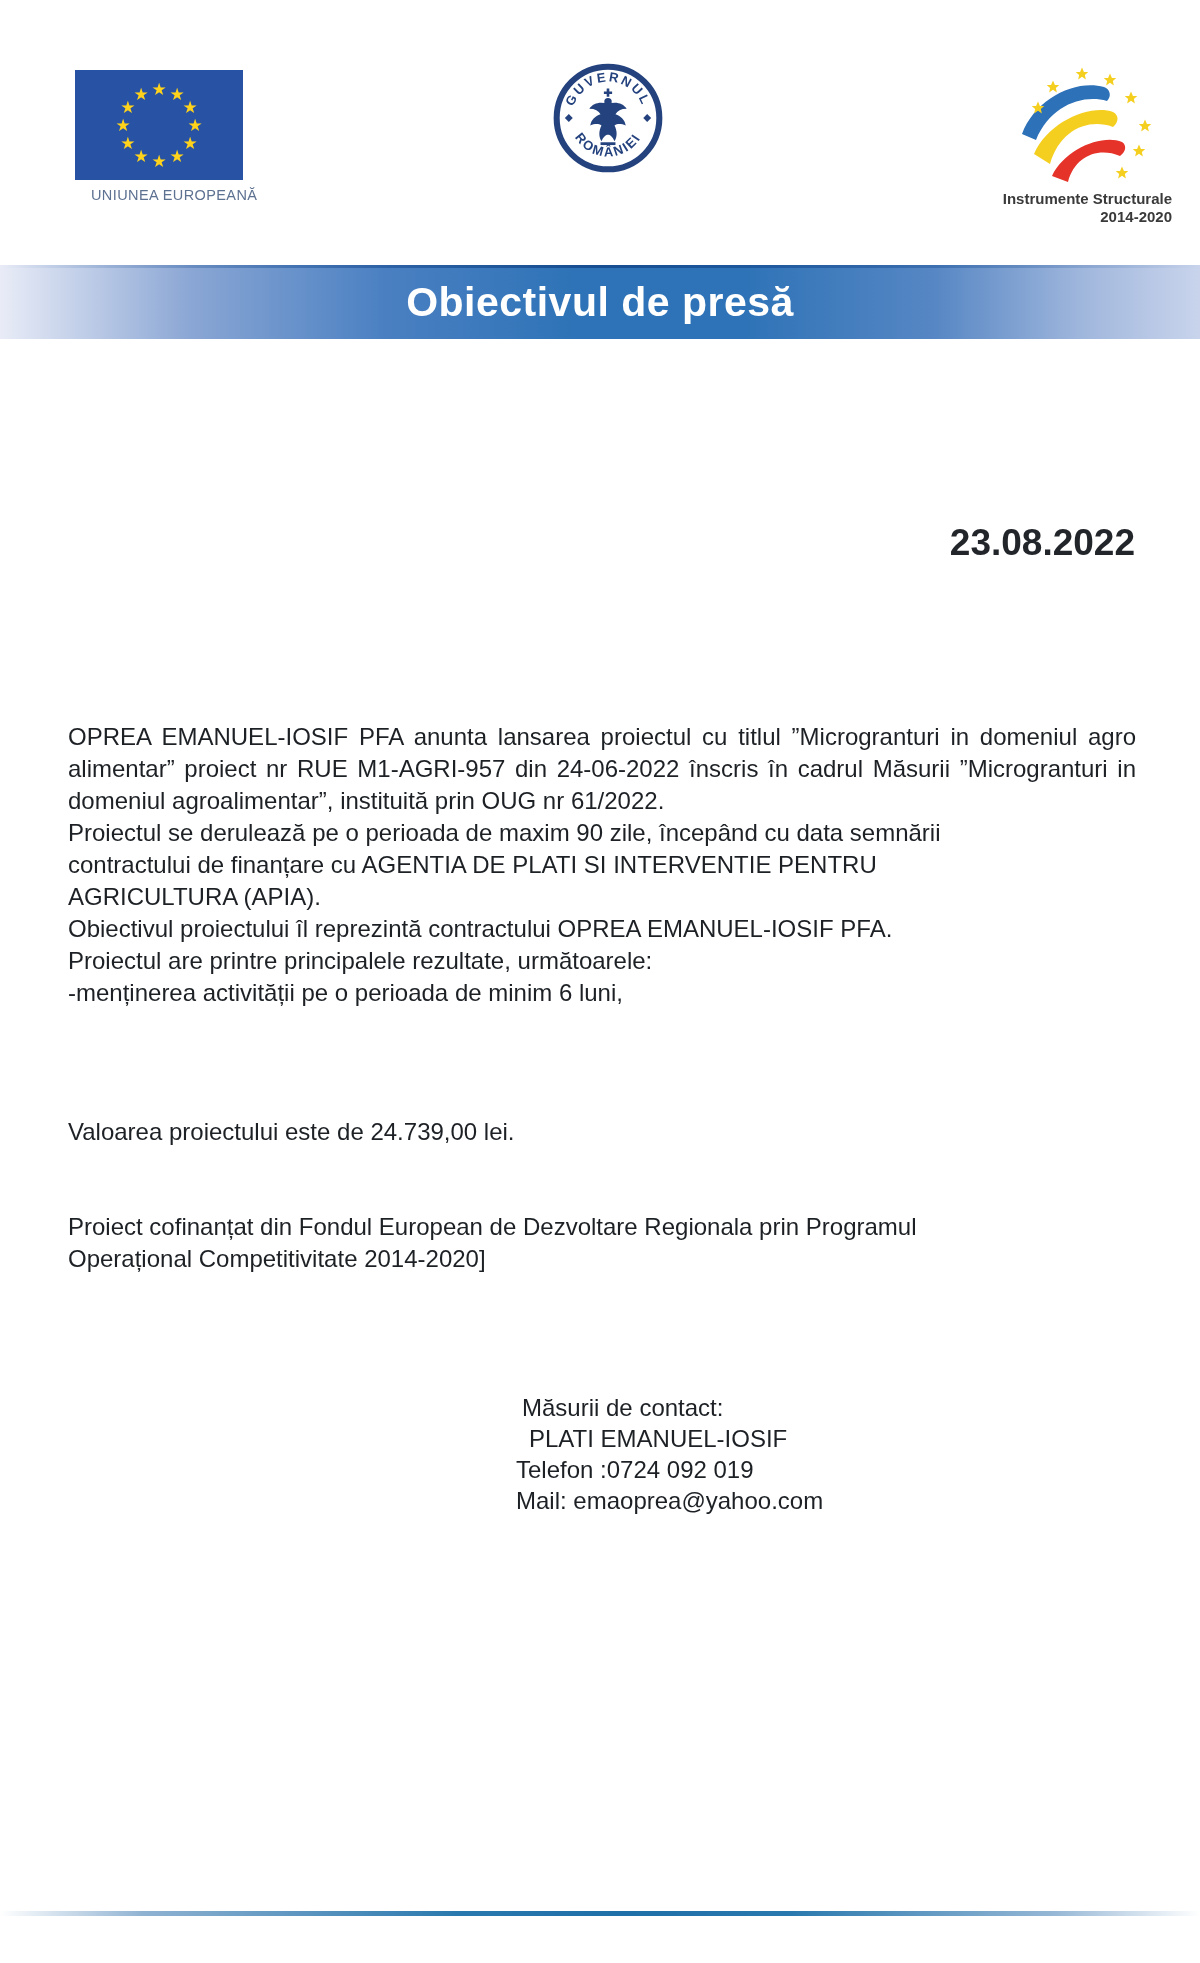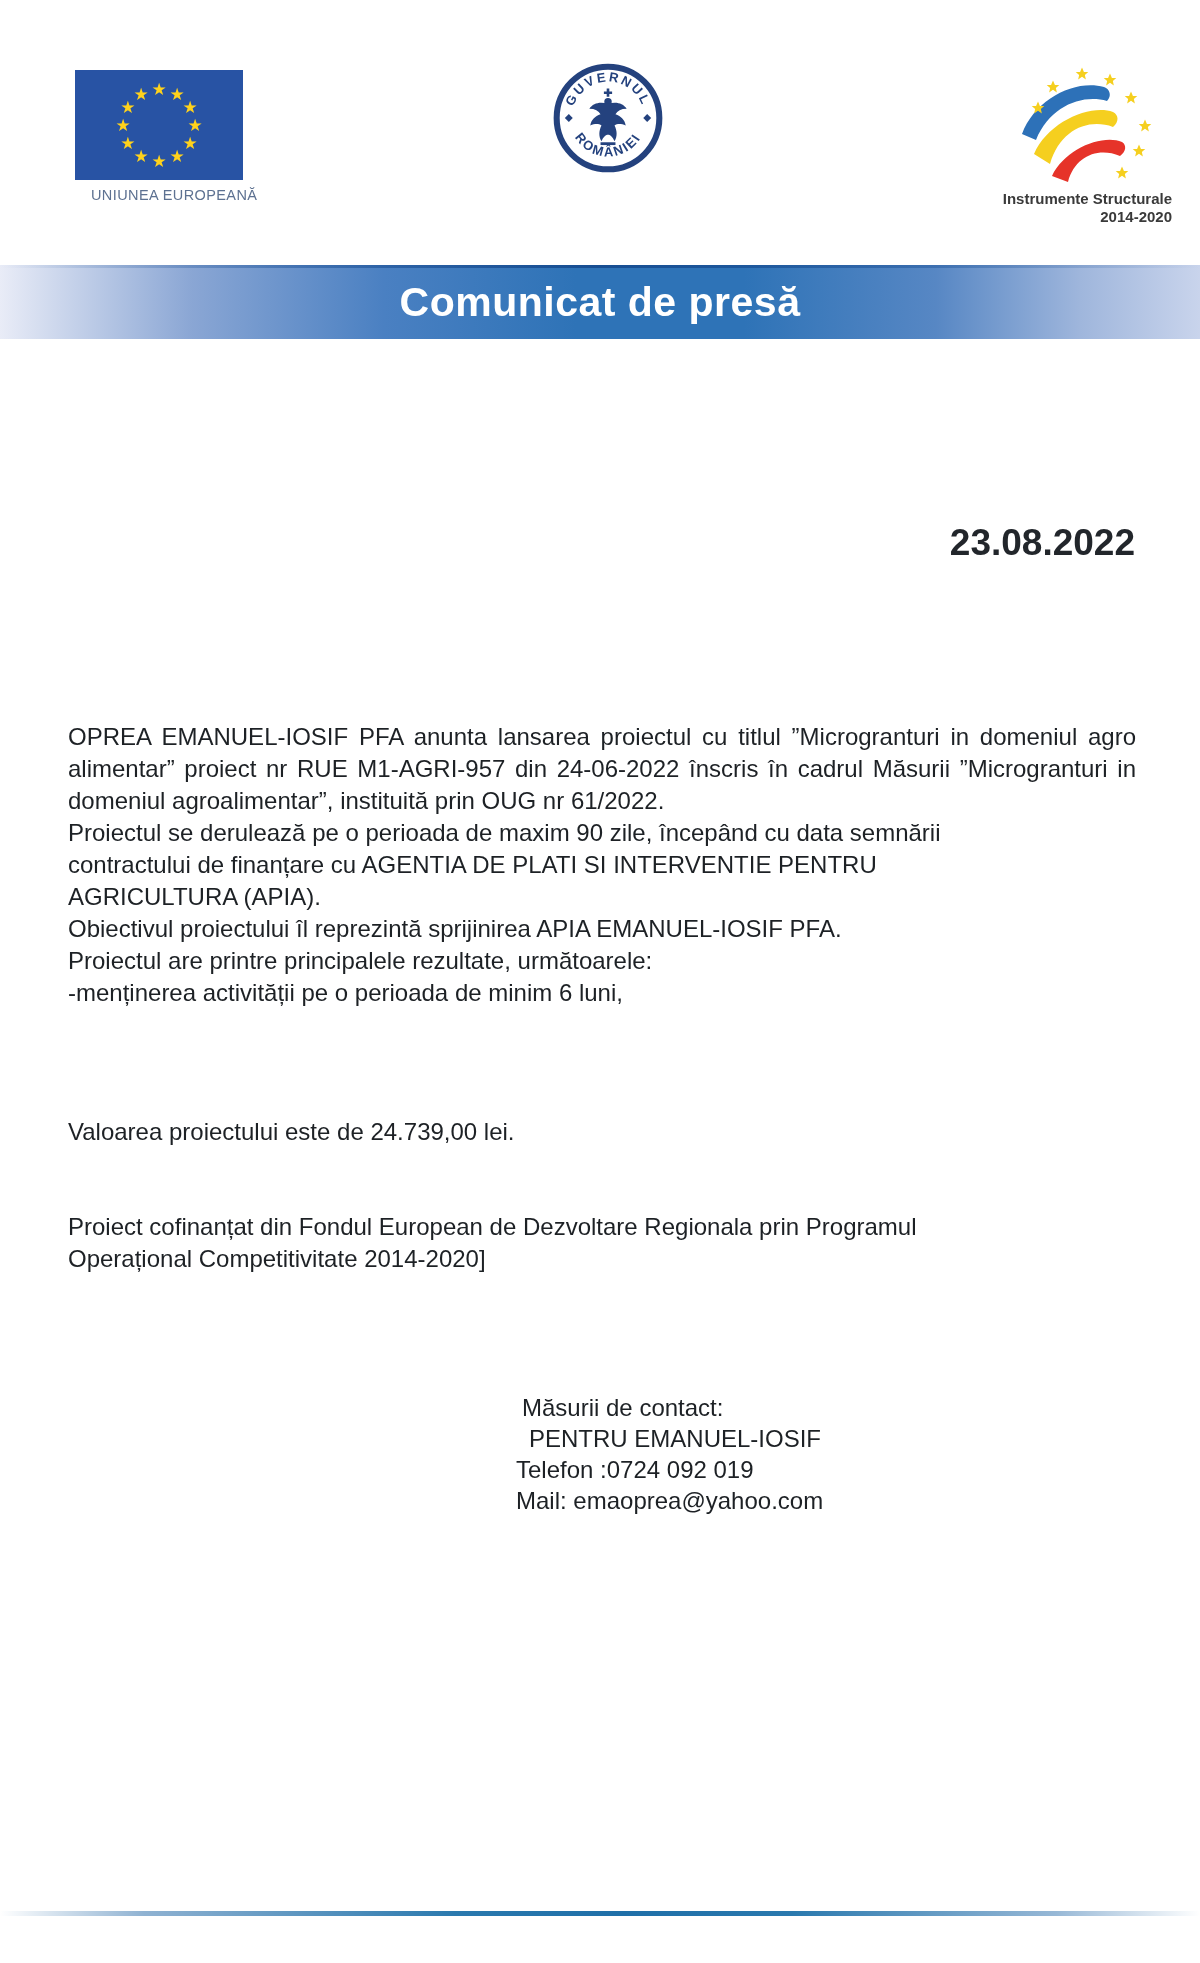--- a/index.html
+++ b/index.html
@@ -109,43 +109,43 @@
         <use href="#star5" transform="translate(145,72) scale(1.1)"></use>
         <use href="#star5" transform="translate(139,97) scale(1.1)"></use>
         <use href="#star5" transform="translate(122,119) scale(1.1)"></use>
       </g>
     </svg>
     <div class="is-line">Instrumente Structurale</div>
     <div class="is-line">2014-2020</div>
   </div>
 
   <div class="banner">
-    <span class="banner-title">Comunicat de presă</span>
+    <span class="banner-title">Obiectivul de presă</span>
   </div>
 
   <div class="doc-date">23.08.2022</div>
 
 
   <div class="body-text">
     <p class="justify">OPREA EMANUEL-IOSIF PFA anunta lansarea proiectul cu titlul ”Microgranturi in domeniul agro alimentar” proiect nr RUE M1-AGRI-957 din 24-06-2022 înscris în cadrul Măsurii ”Microgranturi in domeniul agroalimentar”, instituită prin OUG nr 61/2022.</p>
     <p class="preline">Proiectul se derulează pe o perioada de maxim 90 zile, începând cu data semnării
 contractului de finanțare cu AGENTIA DE PLATI SI INTERVENTIE PENTRU
 AGRICULTURA (APIA).</p>
-    <p>Obiectivul proiectului îl reprezintă sprijinirea APIA EMANUEL-IOSIF PFA.</p>
+    <p>Obiectivul proiectului îl reprezintă contractului OPREA EMANUEL-IOSIF PFA.</p>
     <p>Proiectul are printre principalele rezultate, următoarele:</p>
     <p>-menținerea activității pe o perioada de minim 6 luni,</p>
   </div>
 
   <div class="value-line">Valoarea proiectului este de 24.739,00 lei.</div>
 
   <div class="cofinance preline">Proiect cofinanțat din Fondul European de Dezvoltare Regionala prin Programul
 Operațional Competitivitate 2014-2020]</div>
 
   <div class="contact">
     <p>Măsurii de contact:</p>
-    <p>PENTRU EMANUEL-IOSIF</p>
+    <p>PLATI EMANUEL-IOSIF</p>
     <p>Telefon :0724 092 019</p>
     <p>Mail: emaoprea@yahoo.com</p>
   </div>
 
   <div class="footer-line"></div>
 
 </div>
 
 </body></html>

